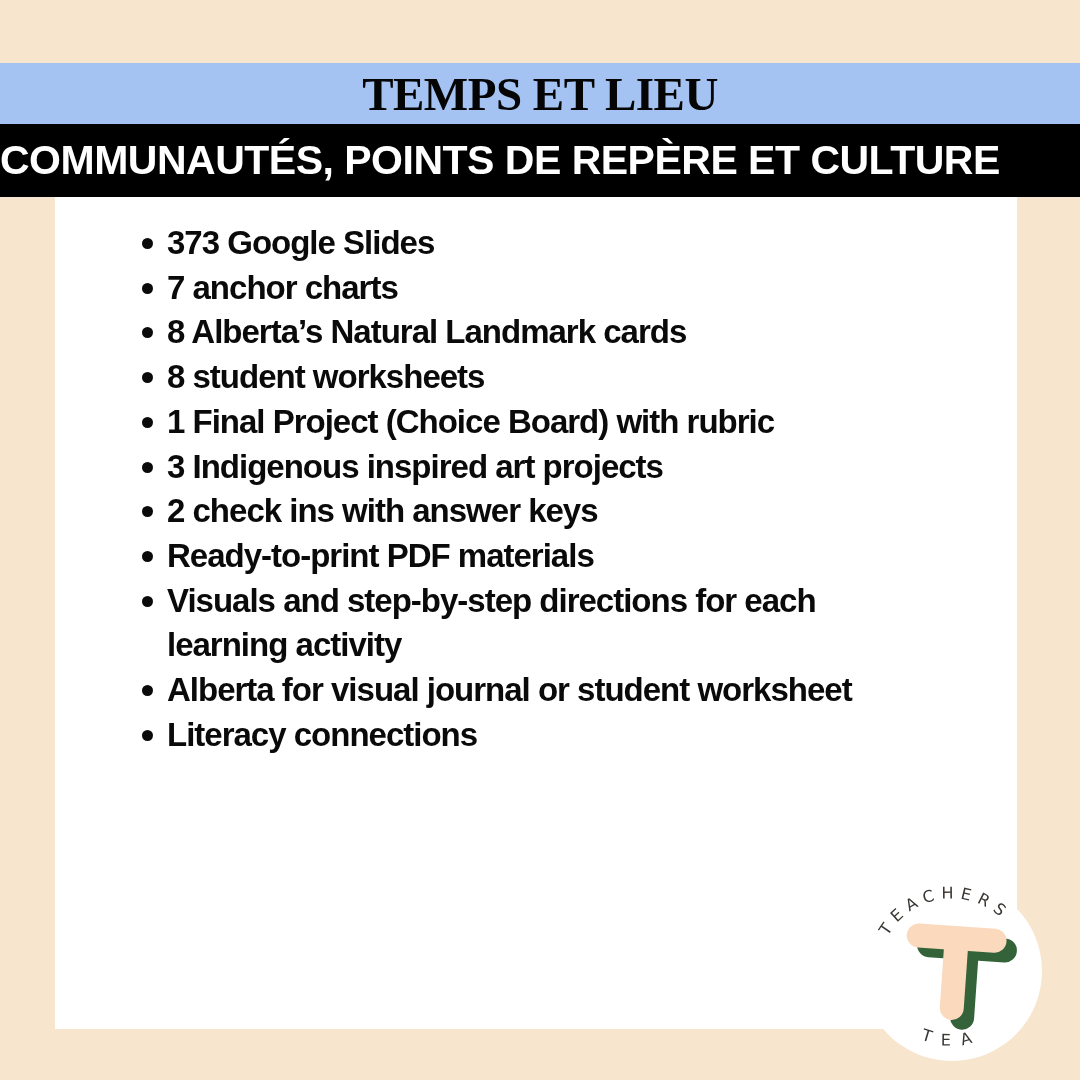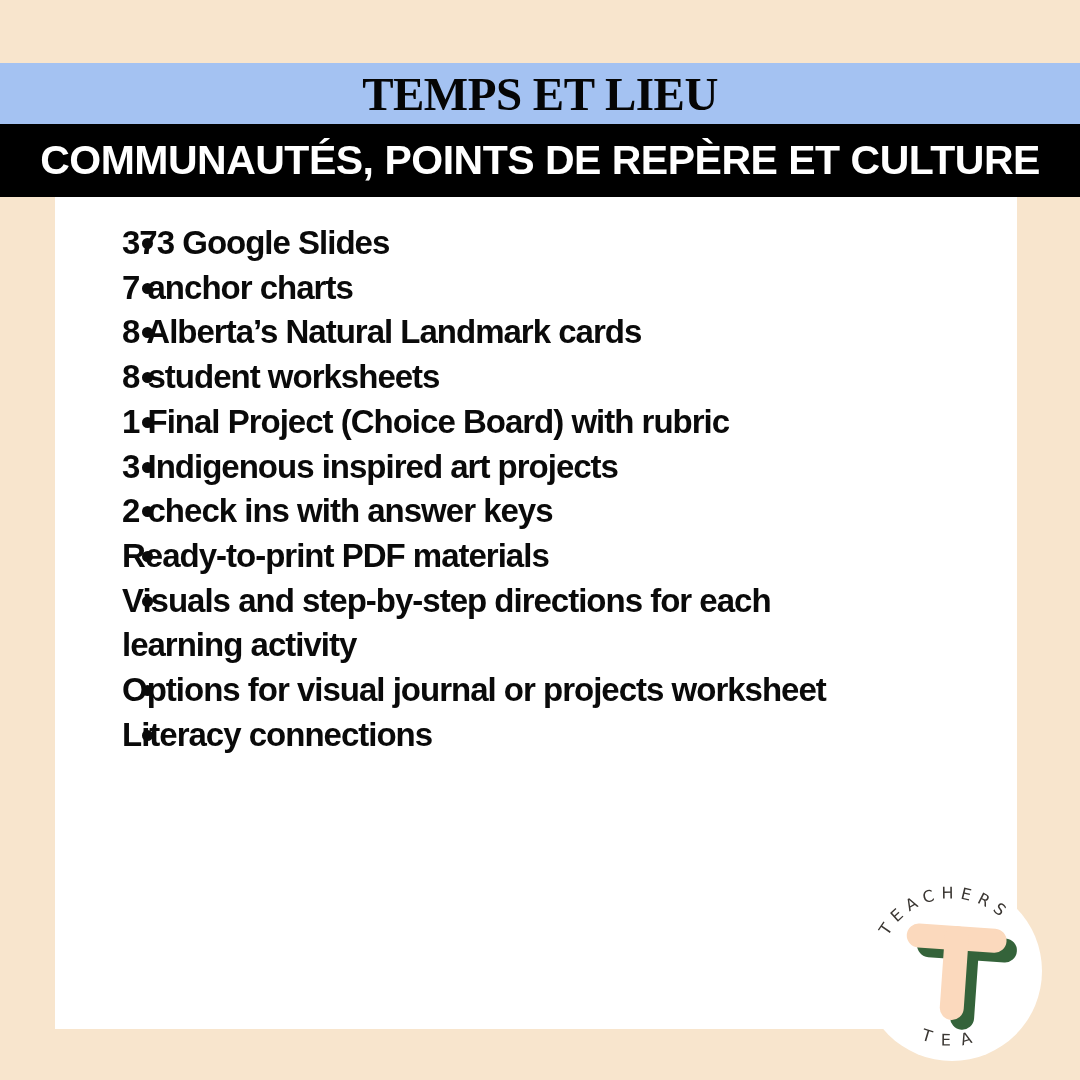--- a/index.html
+++ b/index.html
@@ -19,41 +19,41 @@
     display: flex; align-items: center; justify-content: center; font-family: Liberation Serif, serif;
   }
   .title-banner .title-text {
     font-size: 47px; font-weight: bold; color: #050505;
     letter-spacing: -0.5px; white-space: nowrap;
   }
   .subtitle-banner {
     position: absolute; left: 0; top: 124px;
     width: 1080px; height: 73px;
     background: #000000;
-    display: flex; align-items: center; justify-content: center;
+    display: flex; align-items: center; 
   }
   .subtitle-banner .subtitle-text {
     font-size: 41px; font-weight: bold; color: #ffffff;
     letter-spacing: -0.5px; white-space: nowrap;
   }
 
   
   .content-card {
     position: absolute; left: 55px; top: 197px;
     width: 962px; height: 832px;
     background: #ffffff;
   }
   ul.features-list {
     list-style: none;
     margin: 0; padding: 0;
     position: absolute; left: 0; top: 24px; right: 16px;
   }
   ul.features-list li {
     position: relative;
-    padding-left: 67px;
+    padding-left: 112px;
     font-size: 33px; font-weight: bold; color: #0a0a0a;
     letter-spacing: -1px;
     line-height: 44.7px;
     white-space: pre-line;
   }
   ul.features-list li::before {
     content: "";
     position: absolute; left: 87px; top: 17px;
     width: 11px; height: 11px; border-radius: 50%;
     background: #0a0a0a;
@@ -91,21 +91,21 @@
       <li>373 Google Slides</li>
       <li>7 anchor charts</li>
       <li>8 Alberta’s Natural Landmark cards</li>
       <li>8 student worksheets</li>
       <li>1 Final Project (Choice Board) with rubric</li>
       <li>3 Indigenous inspired art projects</li>
       <li>2 check ins with answer keys</li>
       <li>Ready-to-print PDF materials</li>
       <li>Visuals and step-by-step directions for each
 learning activity</li>
-      <li>Options for visual journal or projects worksheet</li>
+      <li>Alberta for visual journal or student worksheet</li>
       <li>Literacy connections</li>
     </ul>
   </div>
 
   <div class="brand-logo">
     <svg width="180" height="180" viewBox="0 0 180 180">
       <circle cx="90" cy="90" r="90" fill="#ffffff"></circle>
 
       <path id="arcTop" d="M 23 62 A 72 72 0 0 1 147 46" fill="none"></path>
       <path id="arcBottom" d="M 46 150 A 74 74 0 0 0 134 150" fill="none"></path>

